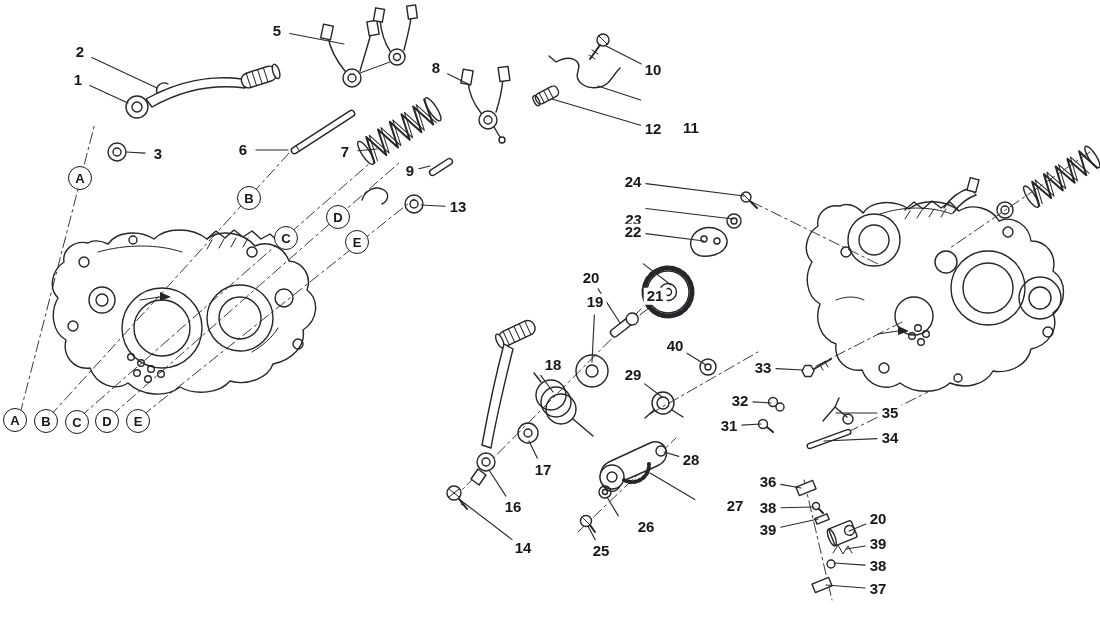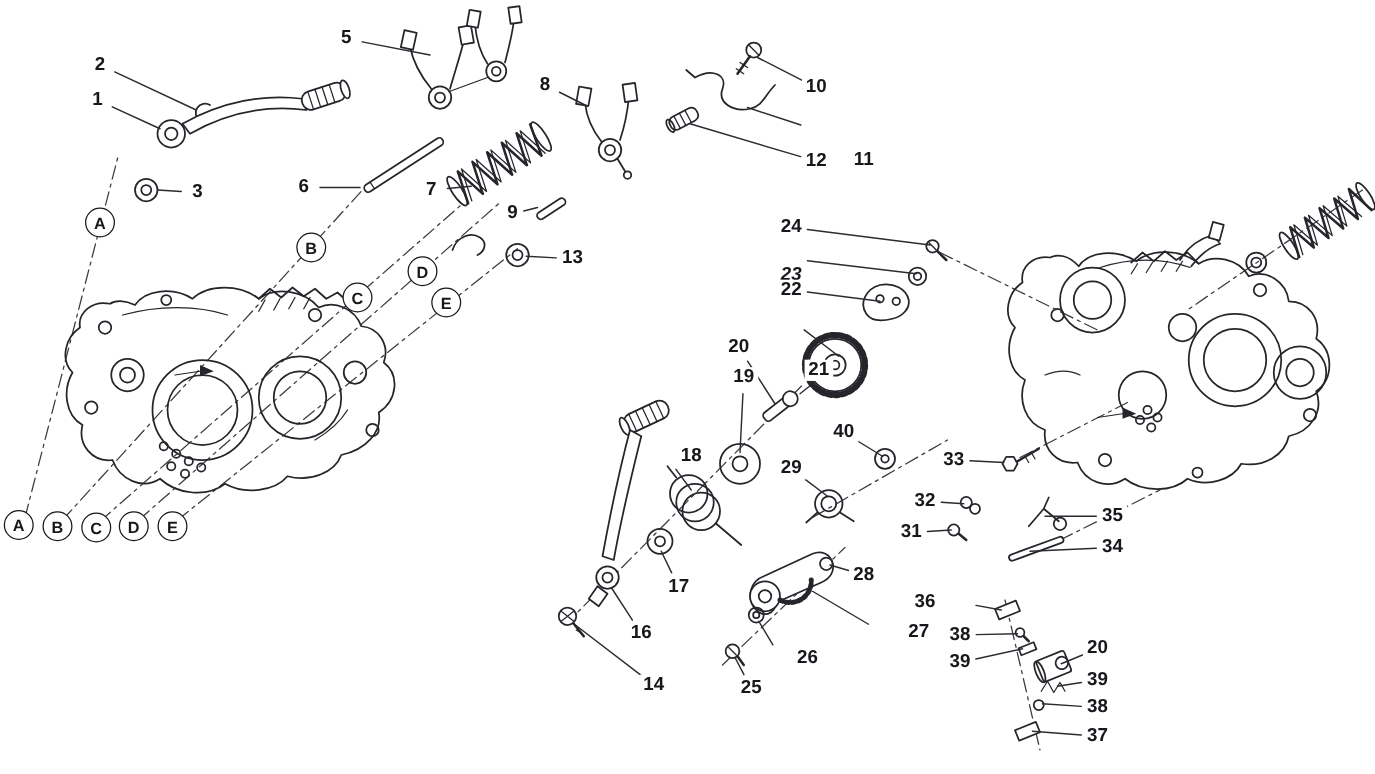--- a/index.html
+++ b/index.html
@@ -384,21 +384,21 @@
       <span class="callout" style="left: 625px; top: 527px; margin-left: 21px;">26</span>
       <span class="callout" style="left: 706px; top: 506px; margin-left: 29px;">27</span>
       <span class="callout" style="left: 691px; top: 460px;">28</span>
       <span class="callout" style="left: 633px; top: 375px;">29</span>
       <span class="callout" style="left: 675px; top: 346px;">40</span>
       <span class="callout" style="left: 729px; top: 426px;">31</span>
       <span class="callout" style="left: 740px; top: 401px;">32</span>
       <span class="callout" style="left: 763px; top: 368px;">33</span>
       <span class="callout" style="left: 890px; top: 413px;">35</span>
       <span class="callout" style="left: 890px; top: 438px;">34</span>
-      <span class="callout" style="left: 740px; top: 482px;">36</span>
+      <span class="callout" style="left: 768px; top: 482px;">36</span>
       <span class="callout" style="left: 768px; top: 508px;">38</span>
       <span class="callout" style="left: 768px; top: 530px;">39</span>
       <span class="callout" style="left: 878px; top: 519px;">20</span>
       <span class="callout" style="left: 878px; top: 544px;">39</span>
       <span class="callout" style="left: 878px; top: 566px;">38</span>
       <span class="callout" style="left: 878px; top: 589px;">37</span>
       <span class="letter" style="left: 80px; top: 178px;">A</span>
       <span class="letter" style="left: 249px; top: 198px;">B</span>
       <span class="letter" style="left: 286px; top: 238px;">C</span>
       <span class="letter" style="left: 338px; top: 217px;">D</span>

